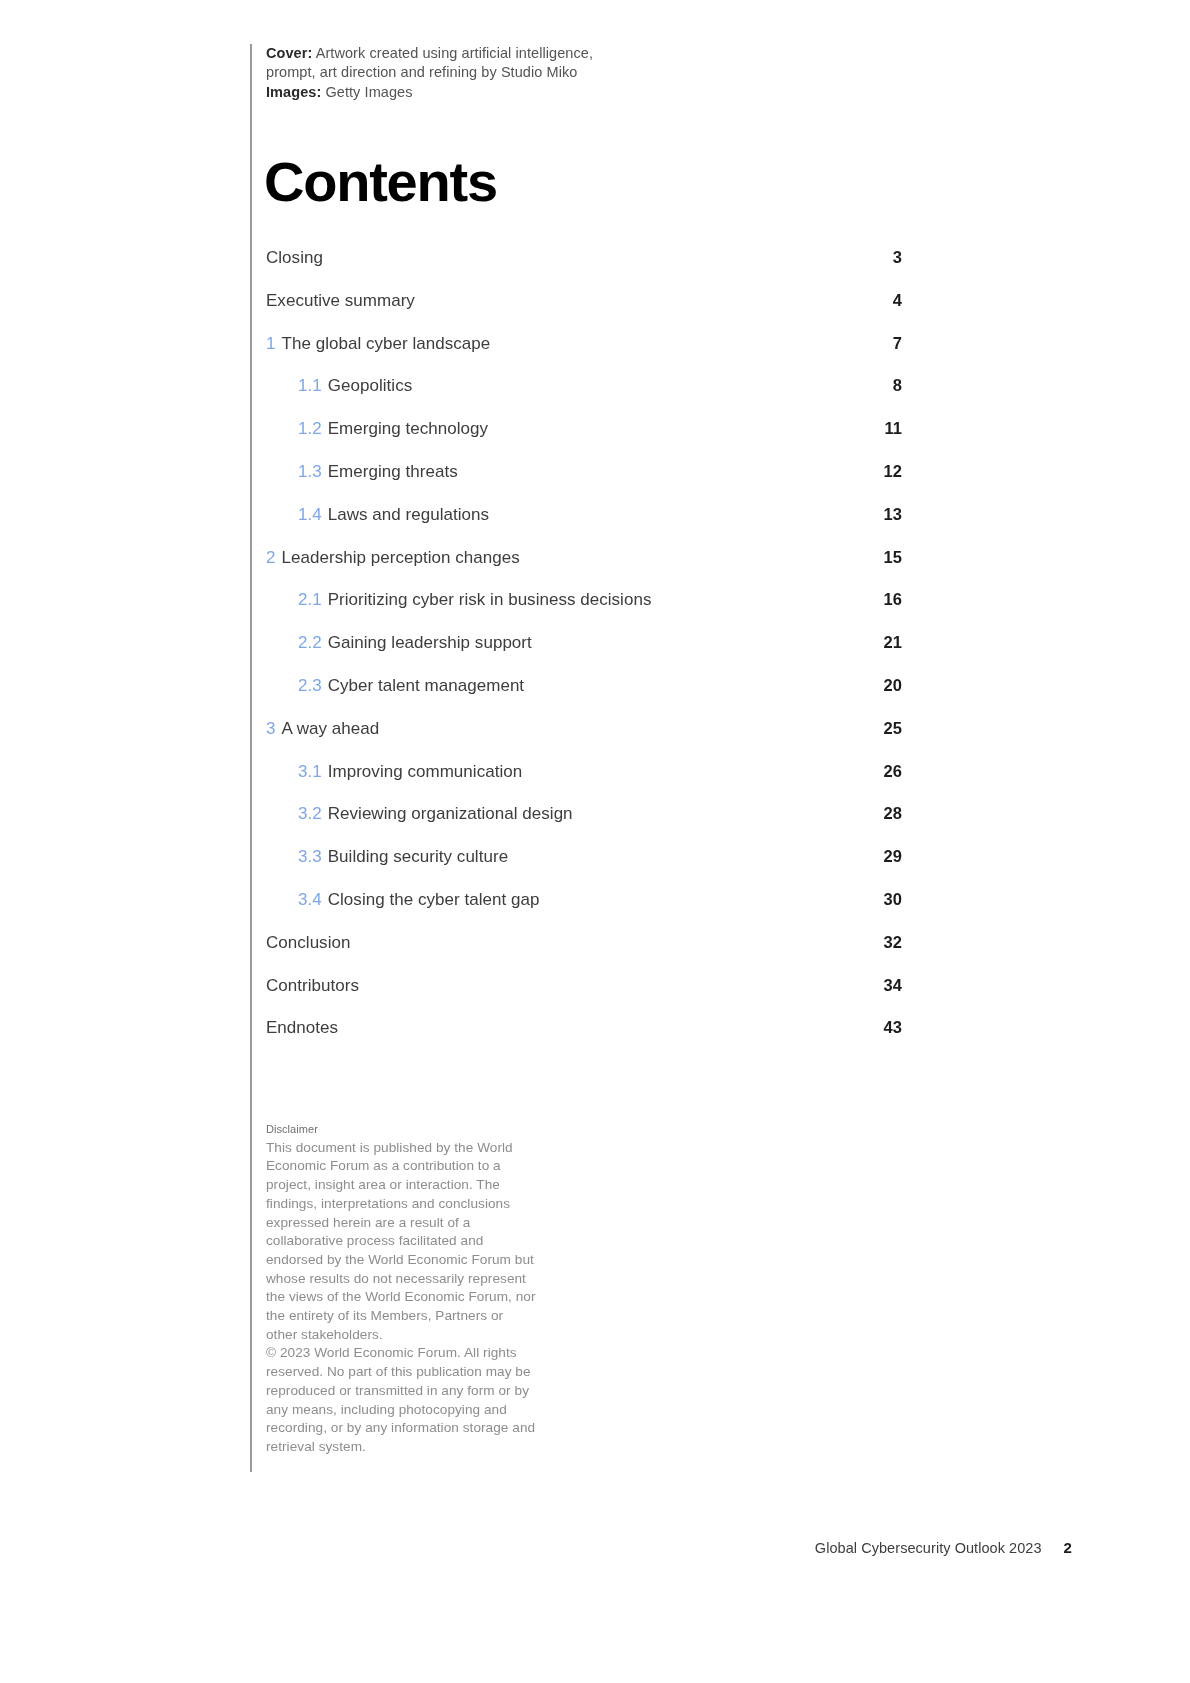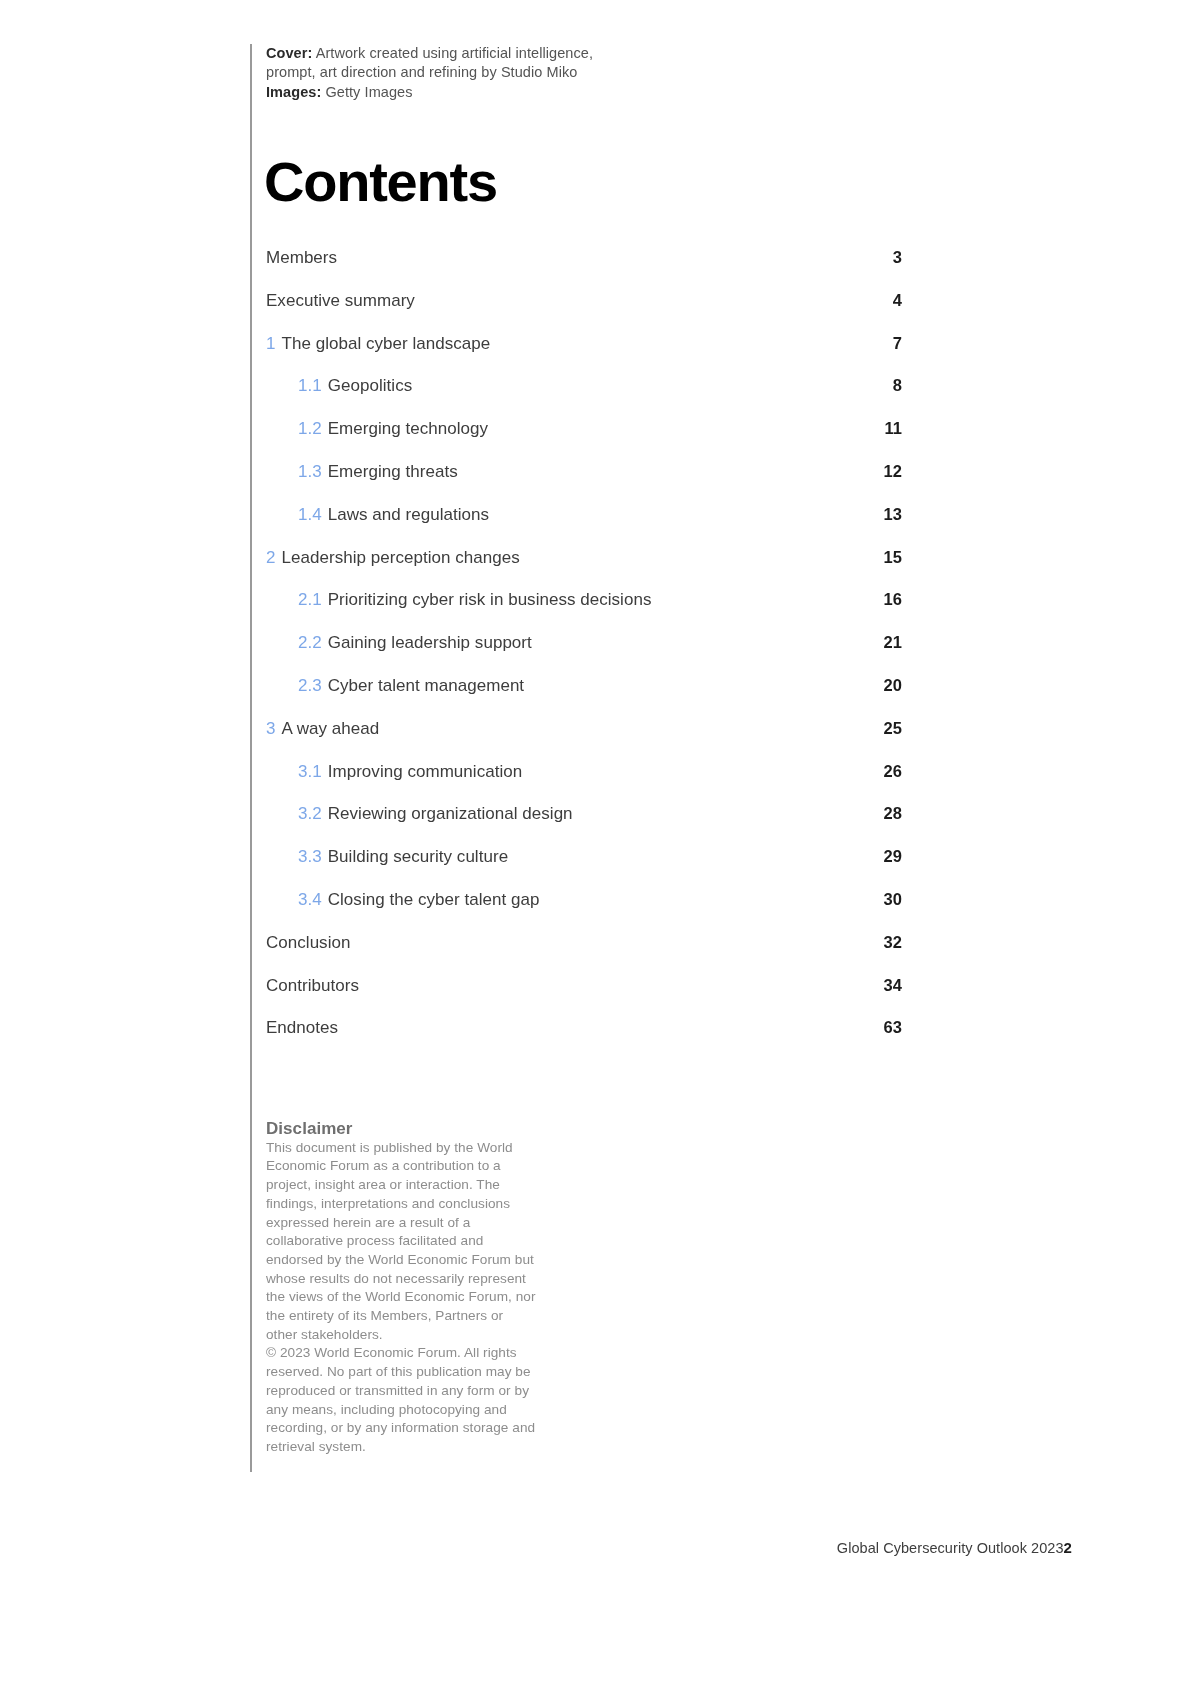--- a/index.html
+++ b/index.html
@@ -98,38 +98,39 @@
     left: 266px;
     top: 1120px;
     width: 272px;
     font-size: 13.6px;
     line-height: 18.7px;
     color: #8d8d8d;
     letter-spacing: .004em;
   }
   .disclaimer h4 {
     margin: 0;
-    font-size: 17px;
+    font-size: 11px;
     line-height: 18.7px;
-    font-weight: 700;
+    font-weight: 400;
     color: #6f6f6f;
   }
   .disclaimer p {
     margin: 0;
   }
   .disclaimer p.copyright {
   }
 
   
   .footer {
     position: absolute;
     right: 118px;
     bottom: 78px;
     display: flex;
     align-items: baseline;
+    gap: 22px;
     font-size: 14.5px;
     color: #3d3d3d;
     letter-spacing: .004em;
   }
   .footer .folio {
     font-weight: 700;
     color: #1c1c1c;
     font-size: 15px;
   }
 </style>
@@ -145,21 +146,21 @@
       <span style="font-weight:700;color:#2b2b2b;">Cover:</span><span> Artwork created using artificial intelligence,</span><br>
       <span>prompt, art direction and refining by Studio Miko</span><br>
       <span style="font-weight:700;color:#2b2b2b;">Images:</span><span> Getty Images</span>
     </div>
   </div>
 
   <h1 class="contents-title">Contents</h1>
 
   <div class="toc" id="toc-root">
       <div class="toc-row">
-        <span class="toc-label"><span>Members</span></span>
+        <span class="toc-label"><span>Closing</span></span>
         <span class="toc-page">3</span>
       </div>
       <div class="toc-row">
         <span class="toc-label"><span>Executive summary</span></span>
         <span class="toc-page">4</span>
       </div>
       <div class="toc-row">
         <span class="toc-label"><span class="toc-num">1</span><span>The global cyber landscape</span></span>
         <span class="toc-page">7</span>
       </div>
@@ -218,21 +219,21 @@
       <div class="toc-row">
         <span class="toc-label"><span>Conclusion</span></span>
         <span class="toc-page">32</span>
       </div>
       <div class="toc-row">
         <span class="toc-label"><span>Contributors</span></span>
         <span class="toc-page">34</span>
       </div>
       <div class="toc-row">
         <span class="toc-label"><span>Endnotes</span></span>
-        <span class="toc-page">63</span>
+        <span class="toc-page">43</span>
       </div>
     </div>
 
   <div class="disclaimer">
     <h4>Disclaimer</h4>
     <p>This document is published by the World Economic Forum as a contribution to a project, insight area or interaction. The findings, interpretations and conclusions expressed herein are a result of a collaborative process facilitated and endorsed by the World Economic Forum but whose results do not necessarily represent the views of the World Economic Forum, nor the entirety of its Members, Partners or other stakeholders.</p>
     <p class="copyright">© 2023 World Economic Forum. All rights reserved. No part of this publication may be reproduced or transmitted in any form or by any means, including photocopying and recording, or by any information storage and retrieval system.</p>
   </div>
 
   <div class="footer">

